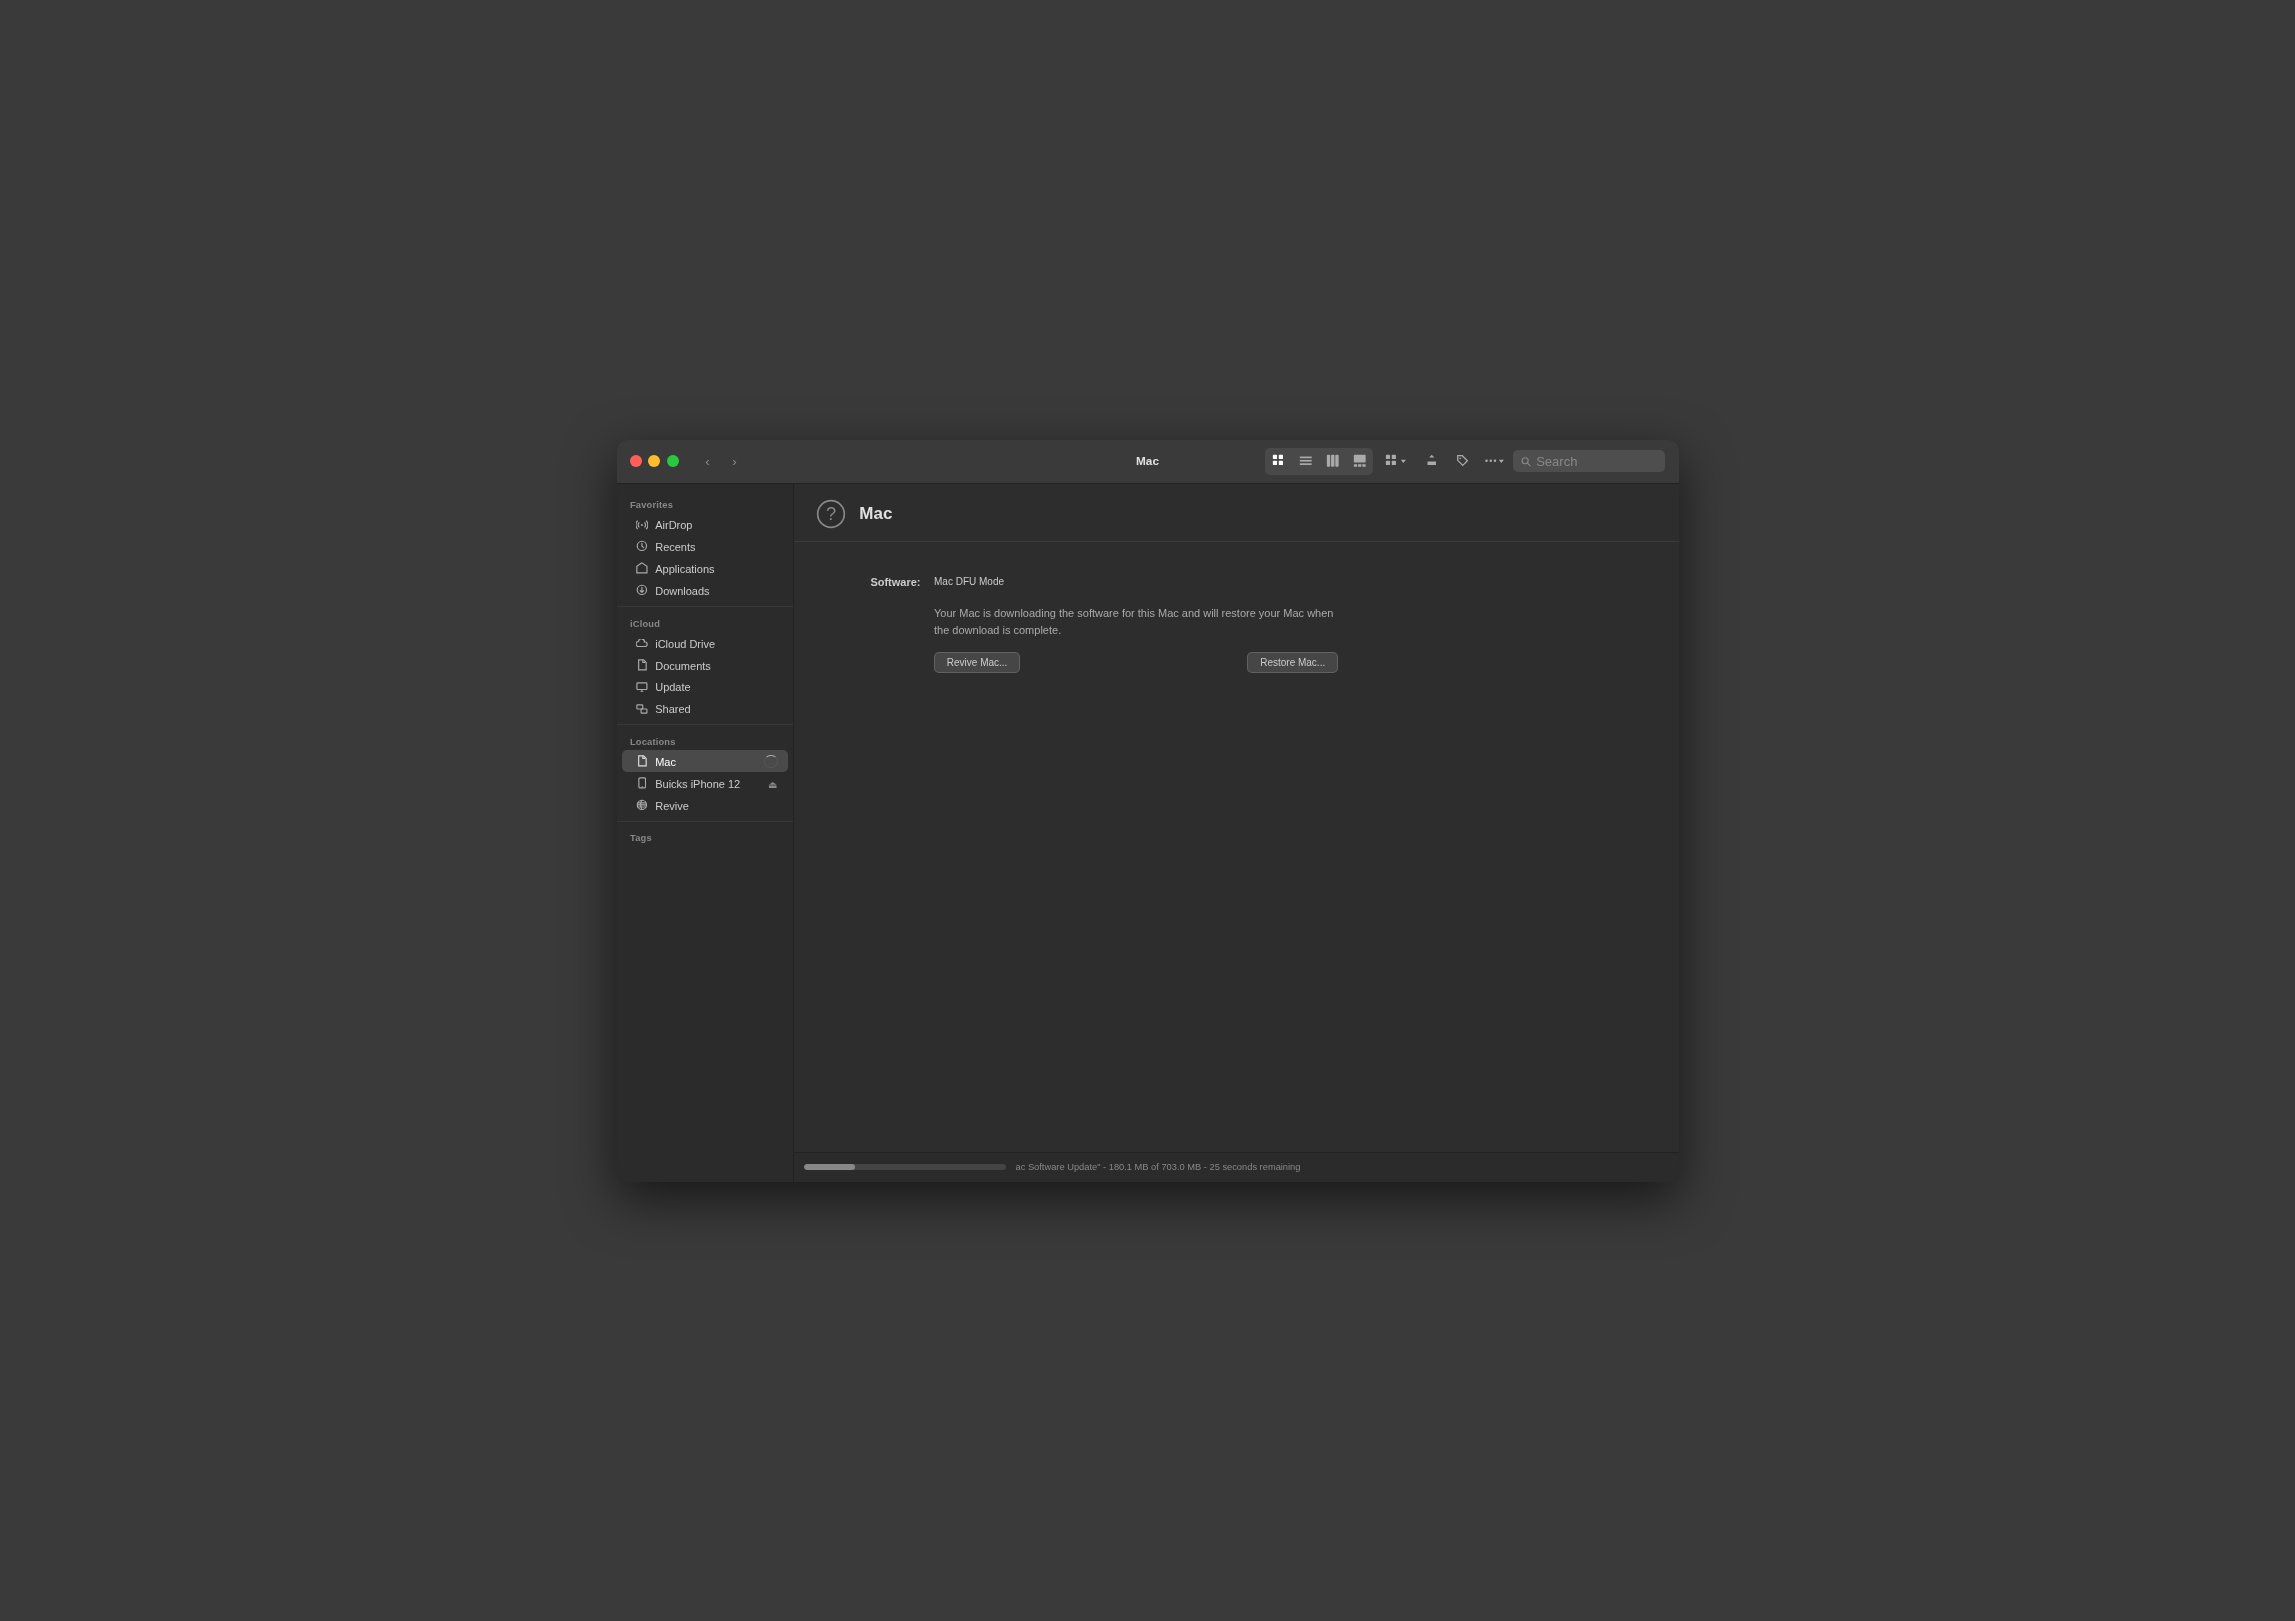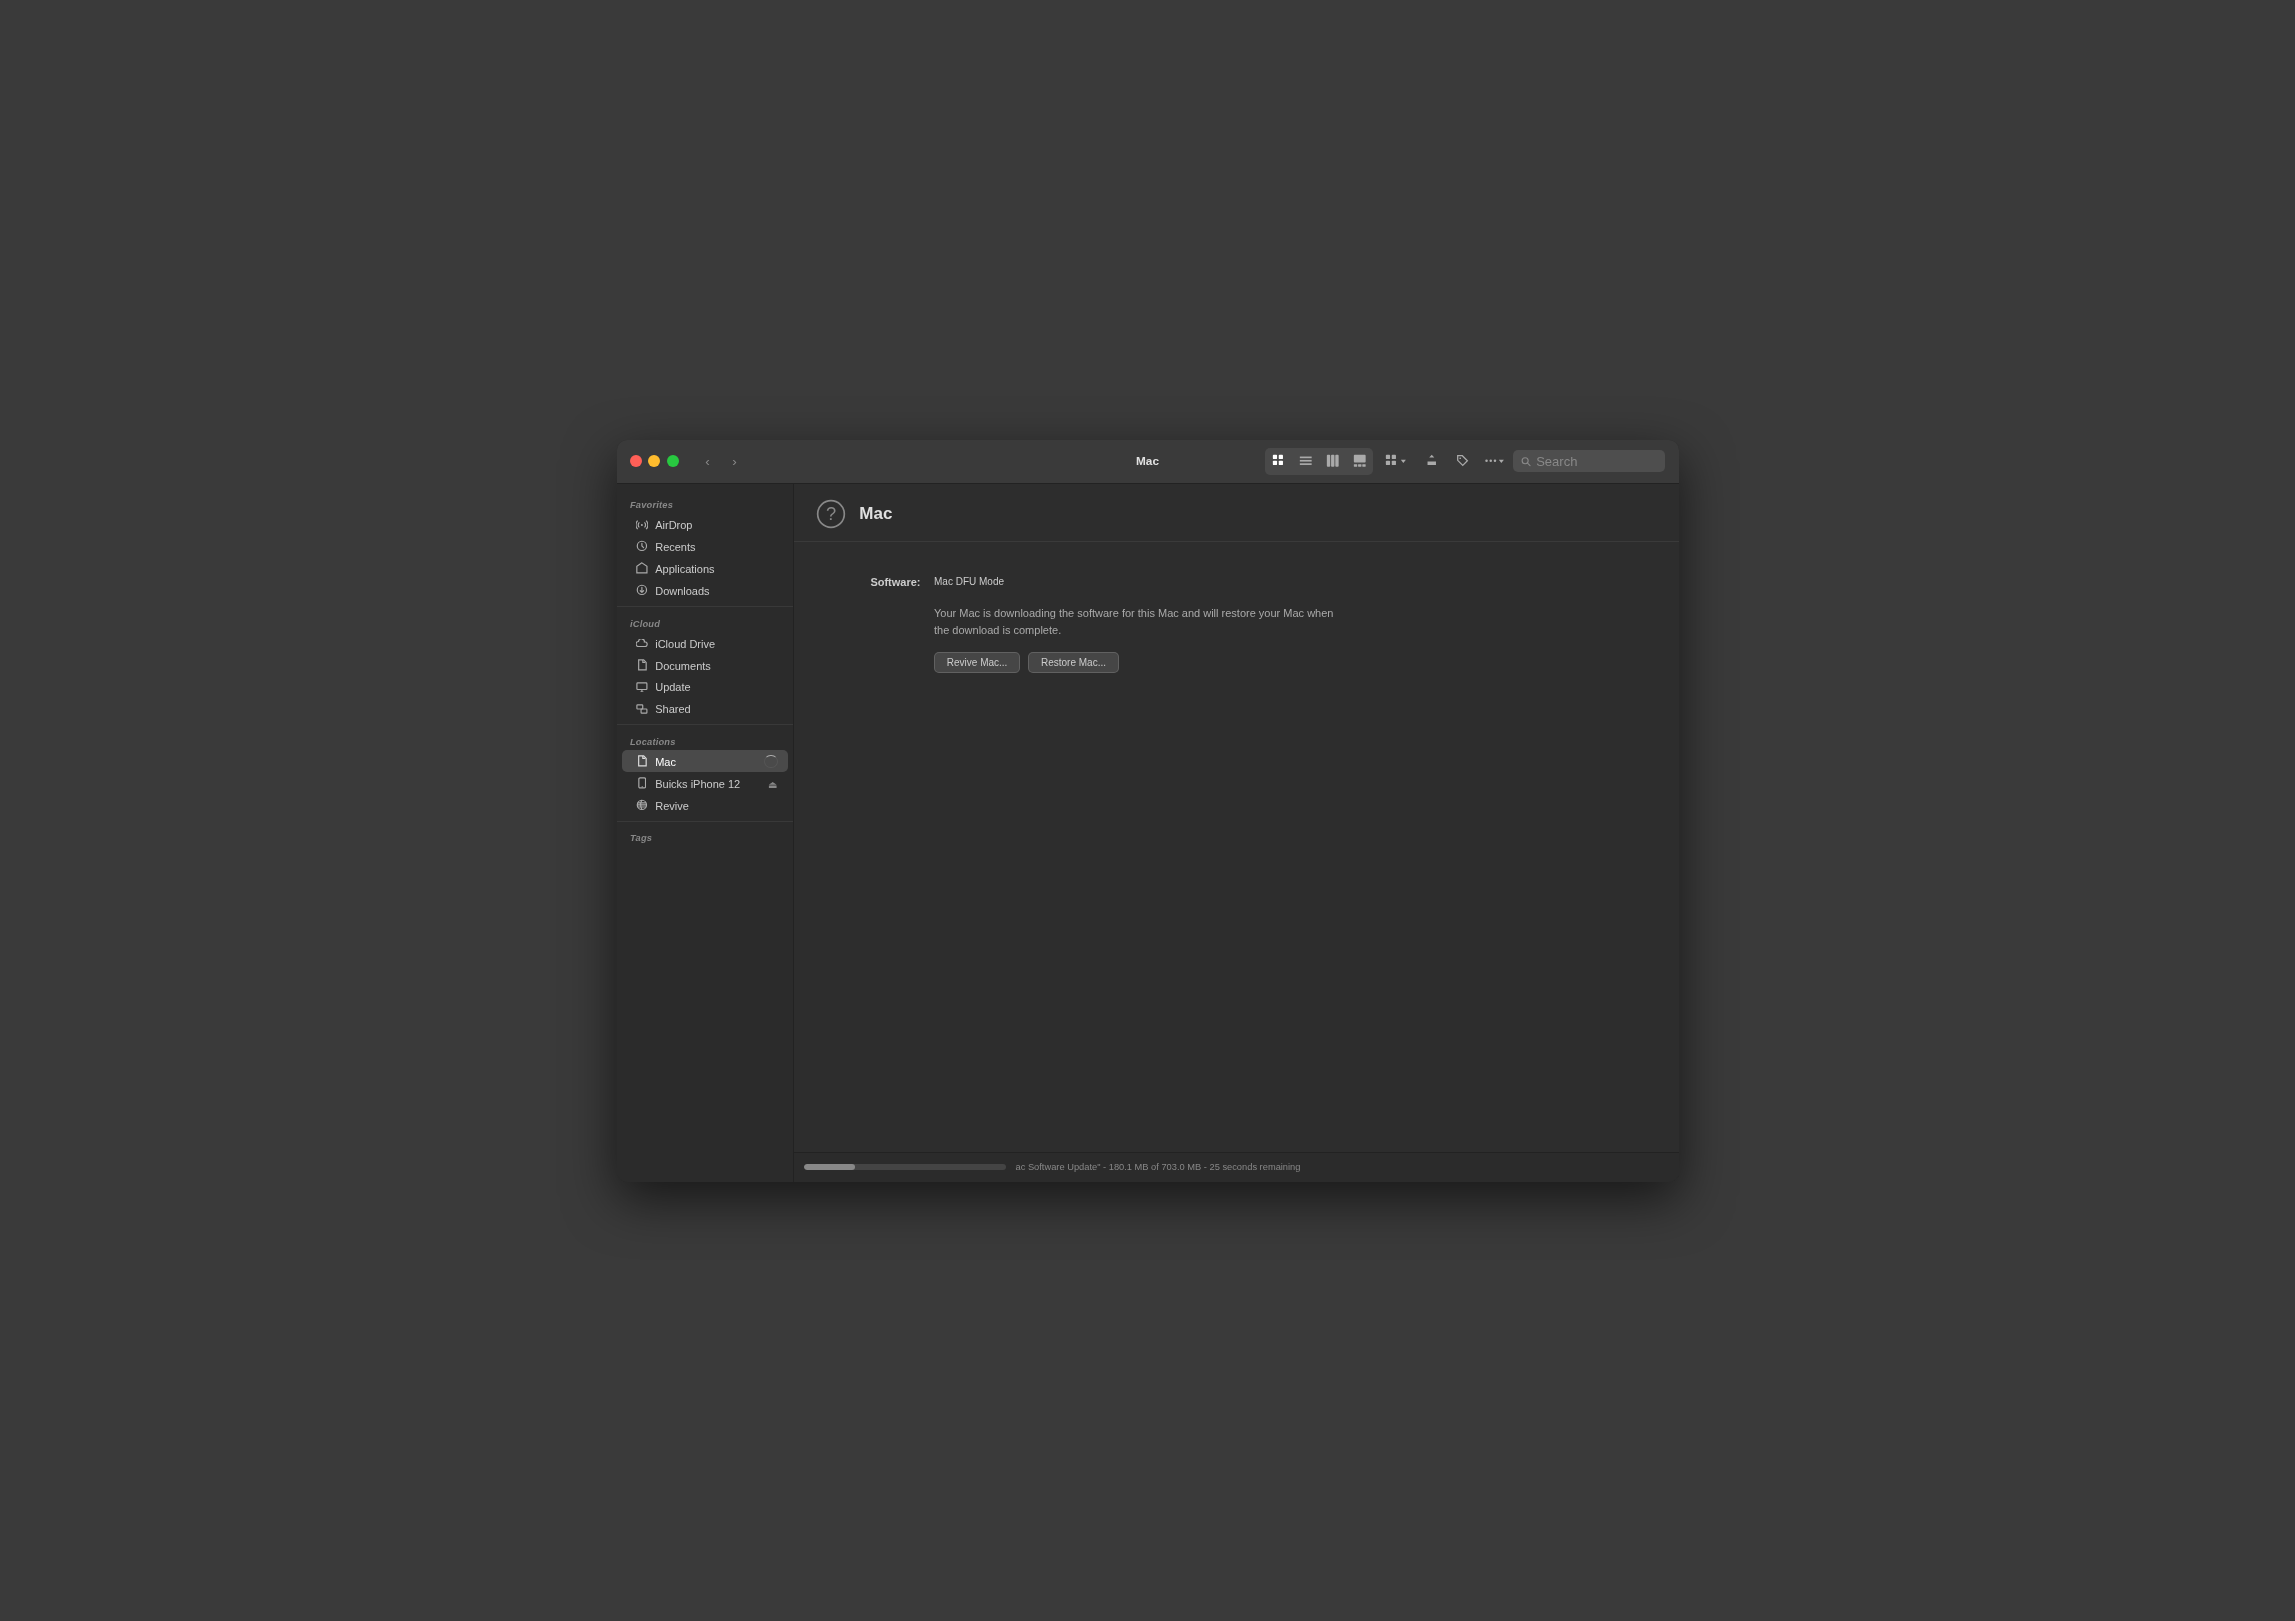--- a/index.html
+++ b/index.html
@@ -165,21 +165,20 @@
       border-right: 0.8px solid #222;
     }
 
     .sidebar-section-label {
       color: #888;
       font-size: 9.3px;
       font-weight: 600;
       padding: 6.7px 13.5px 3.4px 13.5px;
       text-transform: none;
       letter-spacing: 0.02em;
-      font-style: italic;
     }
 
     .sidebar-item {
       display: flex;
       align-items: flex-end;
       gap: 6.7px;
       padding: 4.2px 10px 4.2px 13.5px;
       cursor: pointer;
       border-radius: 5px;
       margin: 0 5px;
@@ -287,22 +286,23 @@
 
     .info-description {
       color: #aaa;
       font-size: 11px;
       line-height: 1.5;
       max-width: 404px;
     }
 
     .action-buttons {
       display: flex;
-      gap: 8px;
+      gap: 2px;
       margin-top: 13.5px;
+      justify-content: space-between;
     }
 
     .action-btn {
       background: rgba(255,255,255,0.12);
       border: 0.8px solid rgba(255,255,255,0.15);
       color: #ccc;
       font-size: 10px;
       padding: 4.2px 11.8px;
       border-radius: 5px;
       cursor: pointer;

